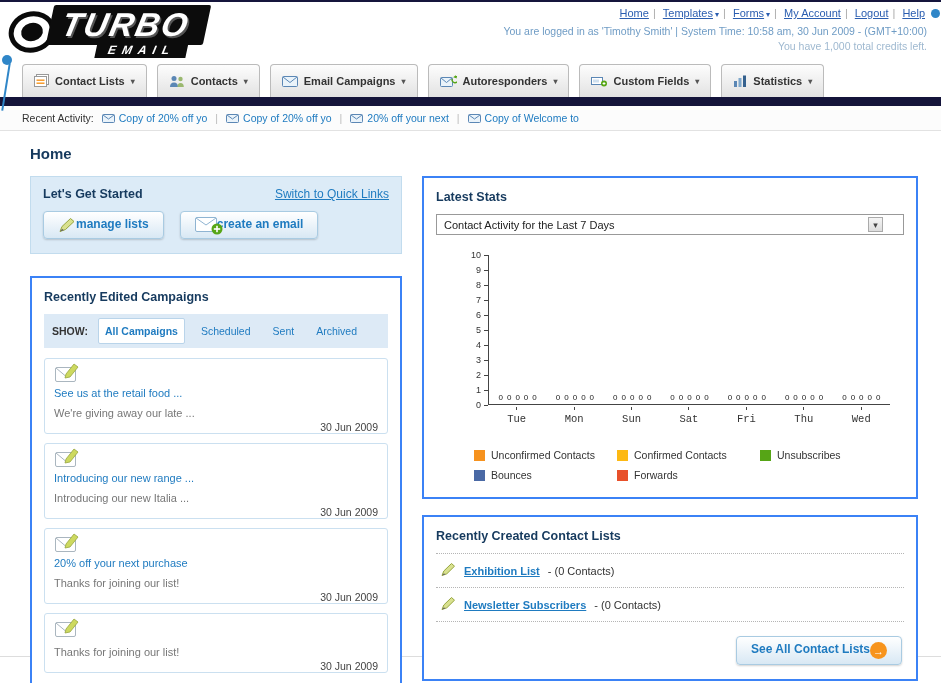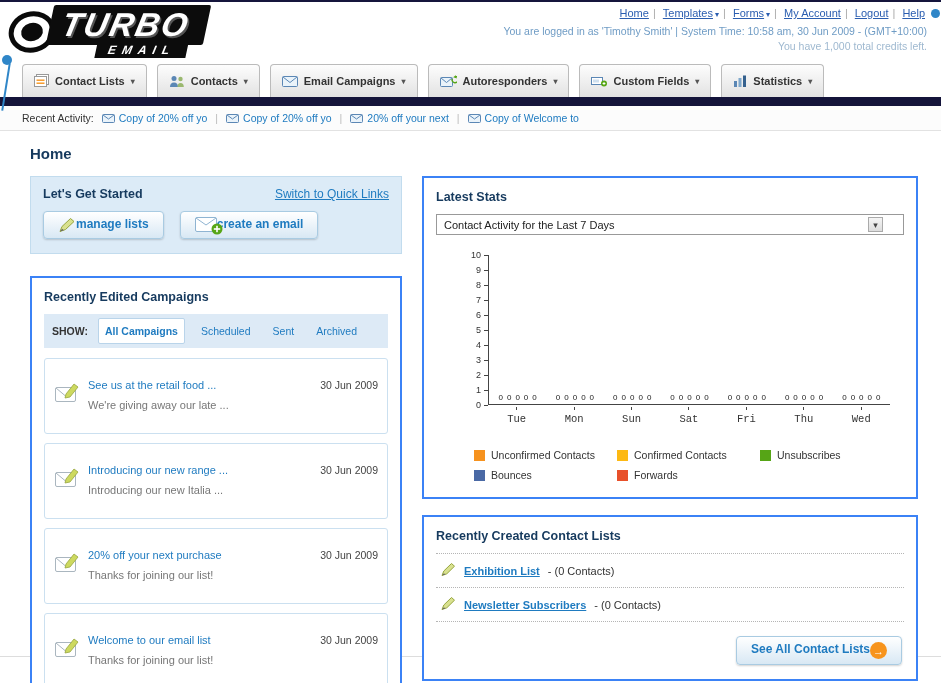--- a/index.html
+++ b/index.html
@@ -83,21 +83,21 @@
 
   
   .panel { background: #fff; border: 2px solid #3b82f6; padding: 12px; }
   .panel-title { font-size: 12.5px; font-weight: bold; color: #163a5e; margin-bottom: 10px; }
 
   
   .filter-bar { display: flex; align-items: center; gap: 10px; background: #ddeaf6; padding: 4px 8px; font-size: 10.5px; margin-bottom: 10px; }
   .filter-label { font-weight: bold; color: #333; }
   .filter-link { color: #1f7bc0; text-decoration: none; padding: 6px 6px; }
   .filter-link.selected { background: #fff; border: 1px solid #b9d4ea; border-radius: 2px; font-weight: bold; }
-  .campaign-row { display: flex; align-items: flex-start; border: 1px solid #cbe0f0; border-radius: 3px; padding: 20px 9px; margin-bottom: 9px; background: #fff; }
+  .campaign-row { display: flex; align-items: flex-start; border: 1px solid #cbe0f0; border-radius: 3px; padding: 0 9px; margin-bottom: 9px; background: #fff; flex-direction: column; }
   .campaign-icon { width: 34px; flex: none; padding-top: 2px; }
   .campaign-info { flex: 1; }
   .campaign-title { font-size: 11px; color: #1f7bc0; text-decoration: none; display: block; margin-bottom: 4px; }
   .campaign-sub { font-size: 11px; color: #777; }
   .campaign-date { font-size: 10.5px; color: #444; margin-left: auto; padding-left: 8px; white-space: nowrap; }
   .view-all-row { text-align: right; padding: 8px 2px 2px; }
   .arrow-circle {
     width: 17px; height: 17px; border-radius: 50%; background: #f7941d; color: #fff;
     display: inline-flex; align-items: center; justify-content: center; font-size: 11px; font-weight: bold; flex: none;
   }
@@ -358,21 +358,20 @@
 
         <div class="campaign-row">
           <span class="campaign-icon">
             <svg width="28" height="22" viewBox="0 0 28 22">
                 <rect x="1.5" y="6.5" width="20" height="14" rx="1.5" fill="#fff" stroke="#aab6bf"></rect>
                 <path d="M2 7 L11.5 15 L21 7" fill="none" stroke="#aab6bf"></path>
                 <path d="M12 13 L20 3 L24 6 L16 16 L11 17 Z" fill="#cdd95f" stroke="#97a63f" stroke-width="0.8"></path>
               </svg>
           </span>
           <span class="campaign-info">
-            <a class="campaign-title">Welcome to our email list</a>
             <span class="campaign-sub">Thanks for joining our list!</span>
           </span>
           <span class="campaign-date">30 Jun 2009</span>
         </div>
 
         <div class="view-all-row">
           <button class="btn">
             <span>View All Campaigns</span>
             <span class="arrow-circle">→</span>
           </button>

